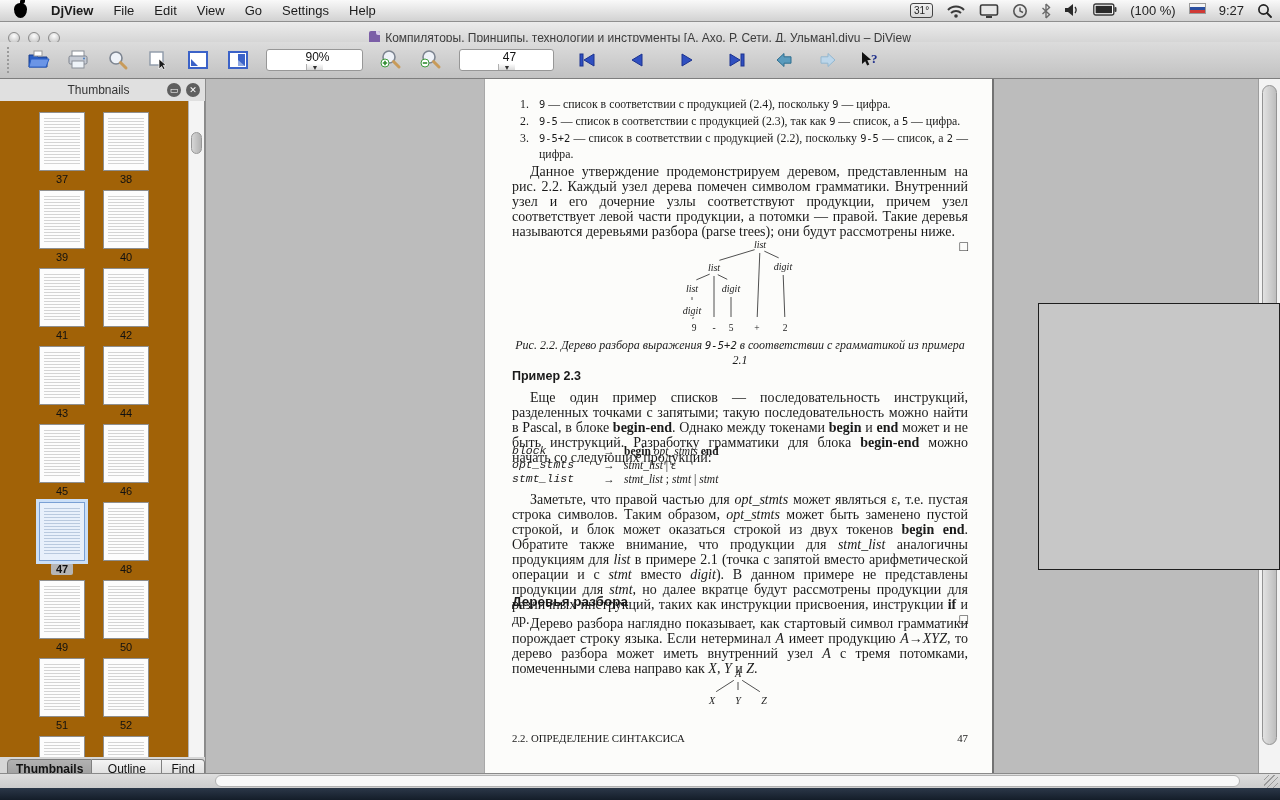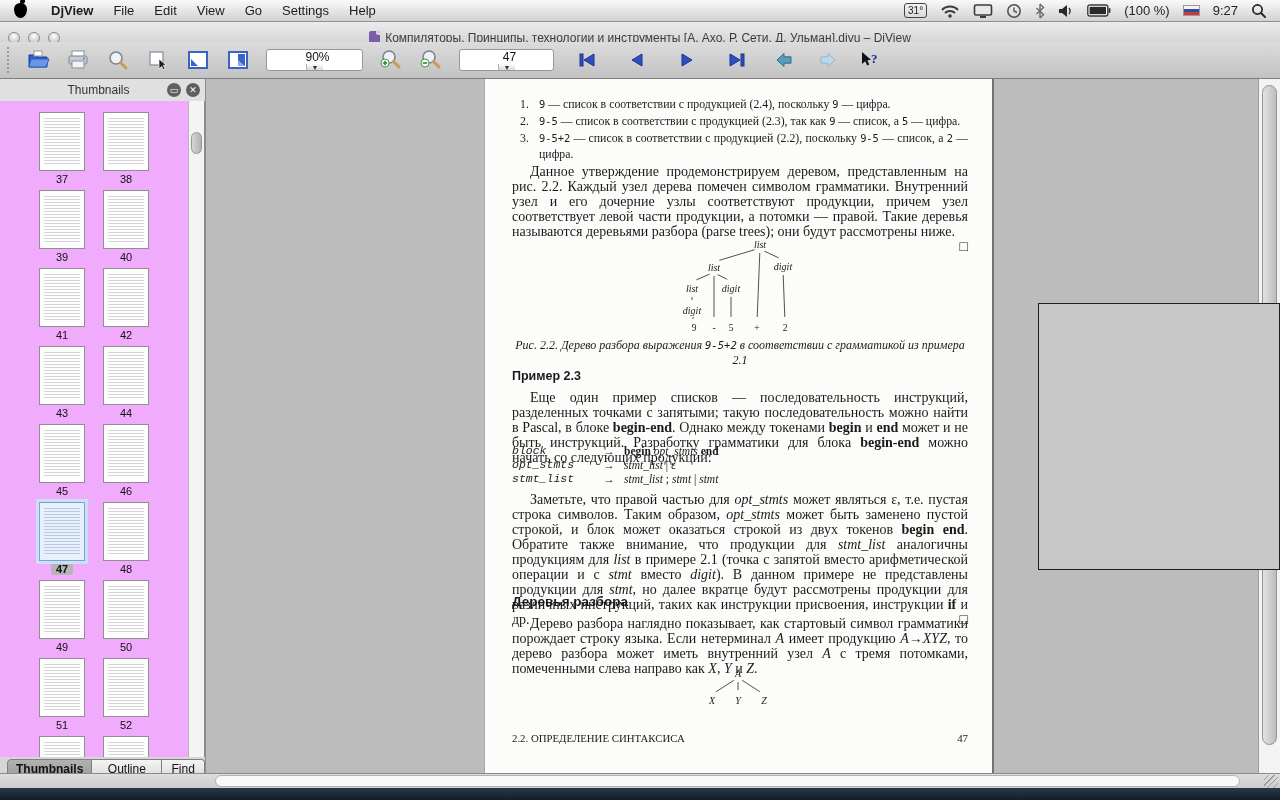--- a/index.html
+++ b/index.html
@@ -9,21 +9,21 @@
   
   #menubar { position:absolute; left:0; top:0; width:1280px; height:22px;
     background:linear-gradient(#f9f9f9,#d2d2d2); border-bottom:1px solid #8f8f8f;
     display:flex; align-items:center; font-size:13px; color:#1c1c1c; z-index:40;}
   .apple { width:13px; height:15px; background:#000;
     border-radius:46% 46% 50% 50%/40% 40% 58% 58%; margin:0 14px 0 14px; position:relative;}
   .apple::before{content:""; position:absolute; right:2px; top:-4px; width:5px; height:5px;
     background:#000; border-radius:60% 0 60% 0;}
   .mb-item { padding:2px 10px; }
   .mb-app { font-weight:bold; }
-  #mb-status { margin-left:auto; display:flex; align-items:center; gap:13px; padding-right:14px; color:#222;}
+  #mb-status { margin-left:auto; display:flex; align-items:flex-start; gap:13px; padding-right:8px; color:#222;}
   .temp-box{ border:1.5px solid #444; border-radius:3px; font-size:10px; padding:0 3px; line-height:13px;}
   .flag { width:17px; height:11px; border:1px solid #999; display:flex; flex-direction:column;}
   .flag div{flex:1;}
   .clock-lbl{ font-size:13px; }
 
   
   #titlebar { position:absolute; left:0; top:22px; width:1280px; height:32px;
     background:linear-gradient(#ececec,#c9c9c9); border-bottom:1px solid #9b9b9b;
     display:flex; align-items:center; z-index:30;}
   .tl-btn { width:12px; height:12px; border-radius:50%; border:1px solid #8a8a8a;
@@ -49,21 +49,21 @@
     background:linear-gradient(#fdfdfd,#d4d4d4); display:flex; align-items:center; justify-content:center;
     font-size:7px; color:#333;}
   #zoom-combo{ width:97px; } #page-combo{ width:95px; }
 
   
   #panel-header{ position:absolute; left:0; top:79px; width:205px; height:22px; background:#e0e0e0;
     display:flex; align-items:center; z-index:20;}
   #panel-header .ttl{ flex:1; text-align:center; font-size:12px; color:#333; padding-left:30px;}
   .hdr-btn{ width:14px; height:14px; border-radius:50%; background:#5f5f5f; color:#fff; font-size:9px;
     display:flex; align-items:center; justify-content:center; margin-right:5px; line-height:1;}
-  #thumb-area{ position:absolute; left:0; top:101px; width:188px; height:656px; background:#f0abfc;
+  #thumb-area{ position:absolute; left:0; top:101px; width:188px; height:656px; background:#a16207;
     overflow:hidden; z-index:10;}
   .thumb-grid{ display:grid; grid-template-columns:64px 64px; justify-content:center;
     column-gap:0; padding-top:11px;}
   .thumb-cell{ width:64px; height:78px; display:flex; flex-direction:column; align-items:center;}
   .thumb-page{ width:46px; height:59px; background:#fdfdfd; border:1px solid #8f8f8f; position:relative;}
   .thumb-page::before{ content:""; position:absolute; left:4px; right:4px; top:5px; bottom:5px;
     background:repeating-linear-gradient(#d4d4d4 0 1px,transparent 1px 3px);}
   .thumb-num{ font-size:11px; color:#111; margin-top:2px; padding:0 5px; border-radius:2px;}
   .thumb-cell.sel .thumb-page{ background:#e8f0fb; border-color:#7aa0d4; outline:3px solid #cbdff7;}
   .thumb-cell.sel .thumb-page::before{ background:repeating-linear-gradient(#b9c9de 0 1px,transparent 1px 3px);}

